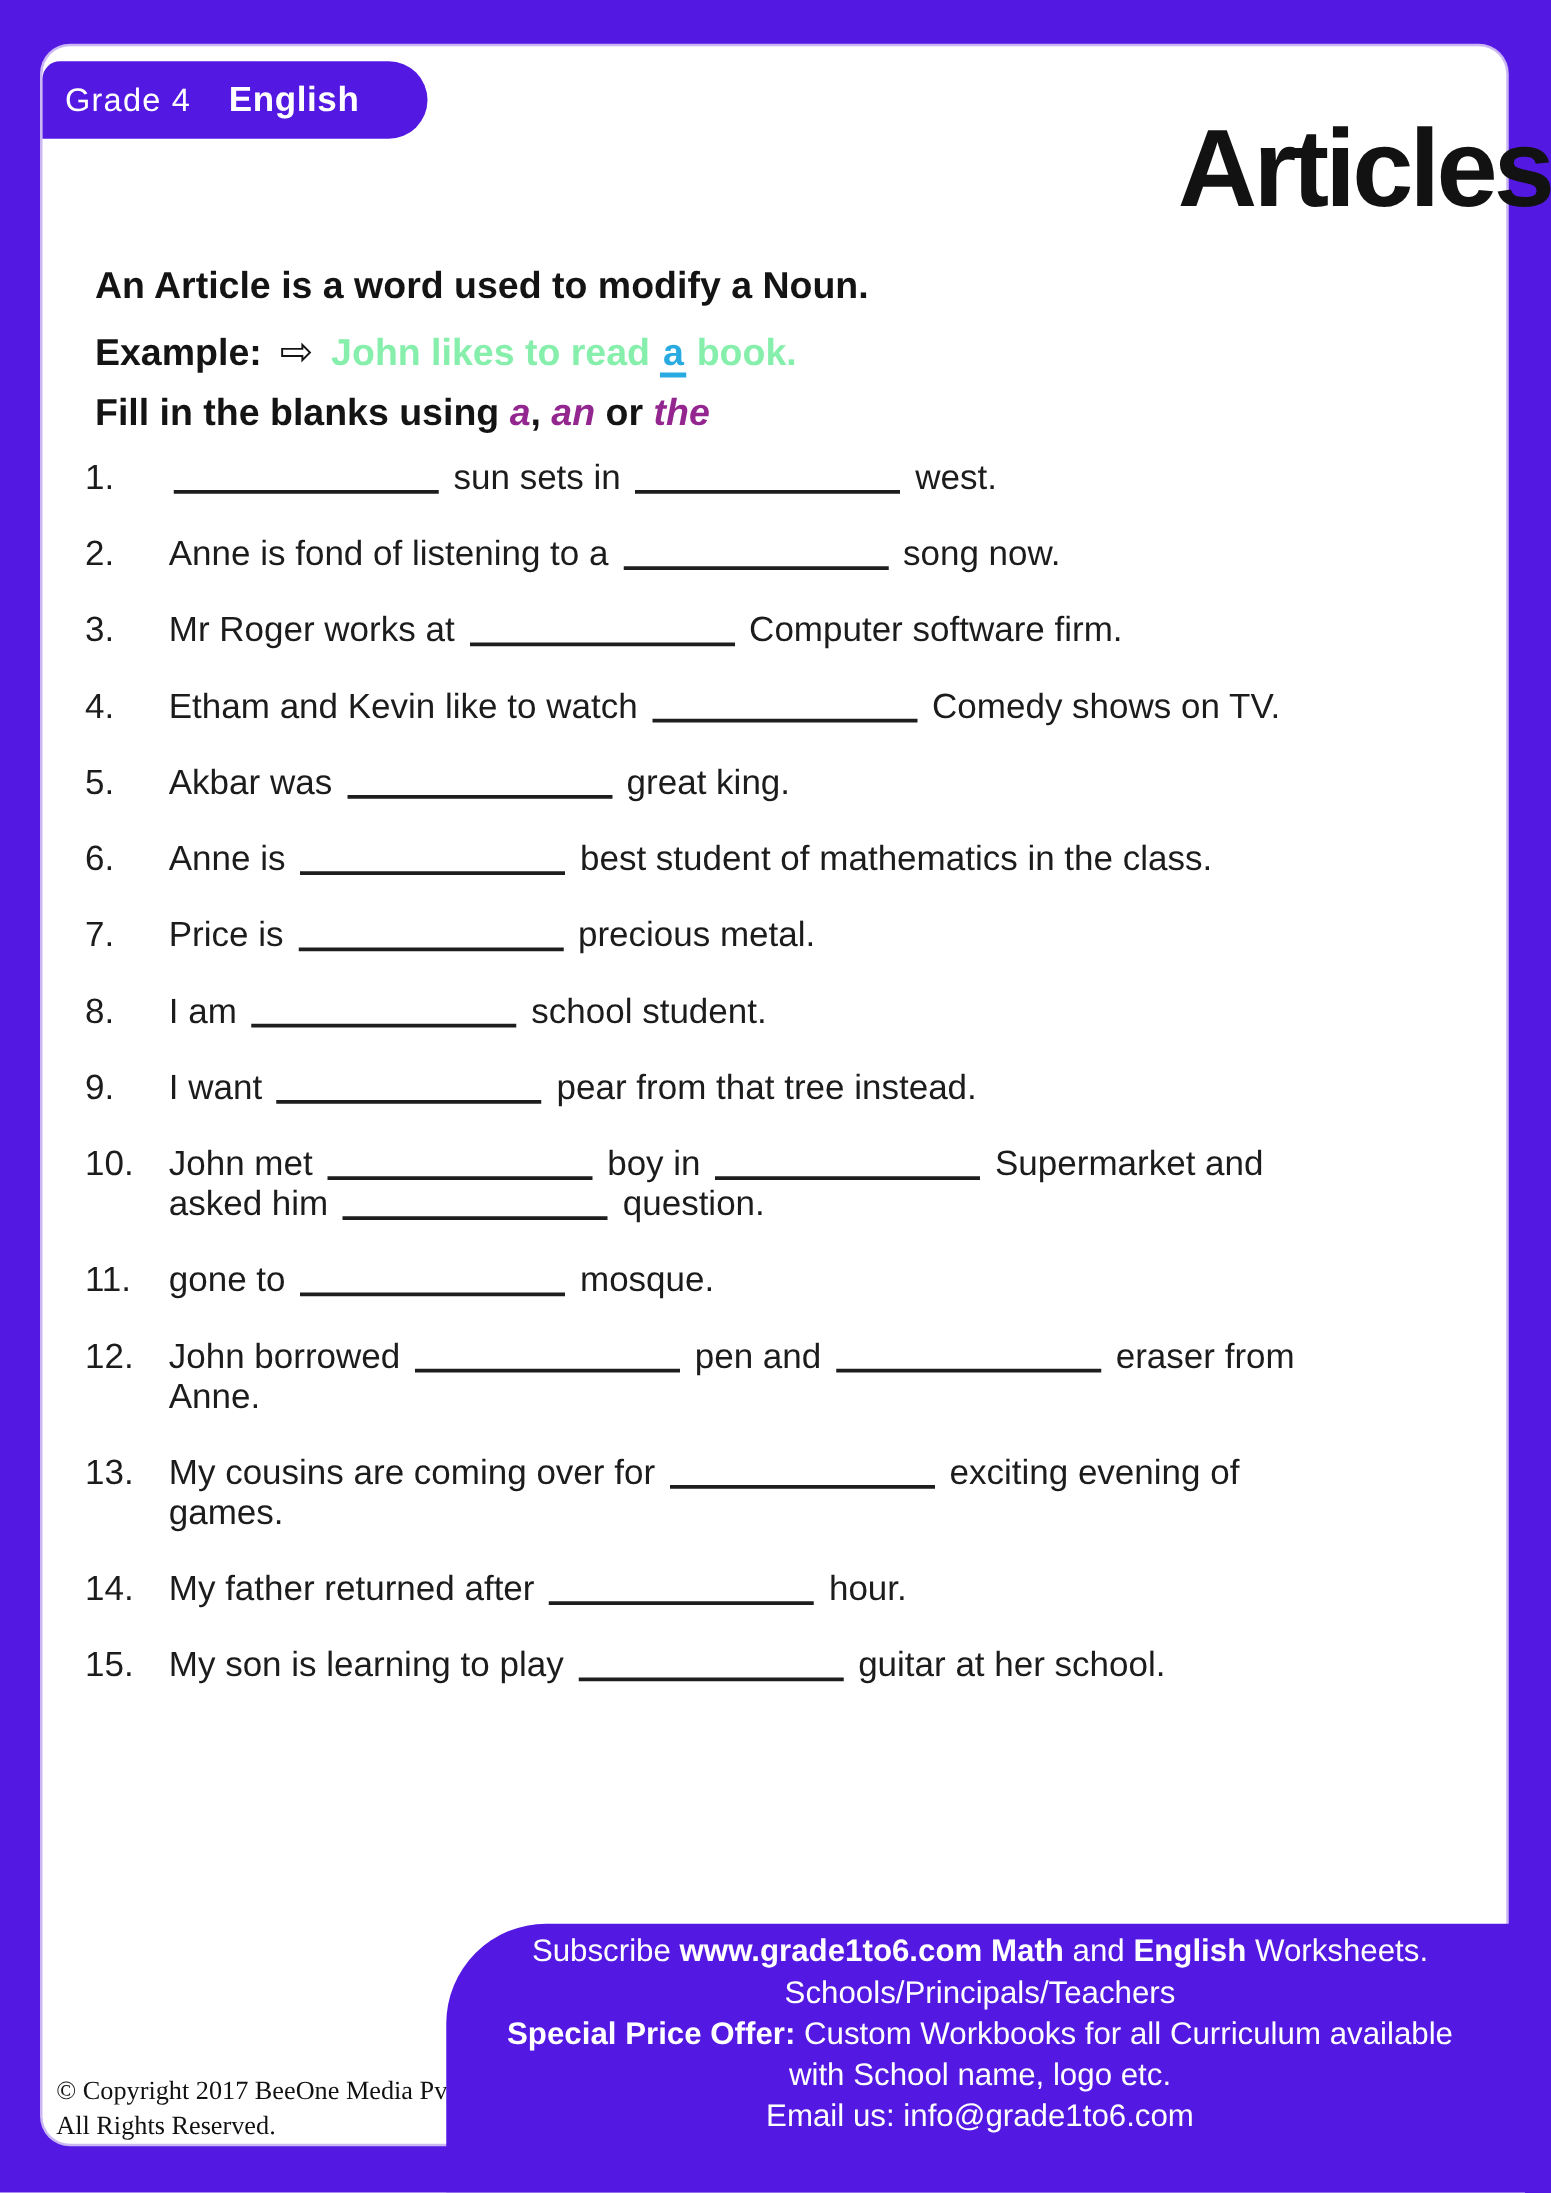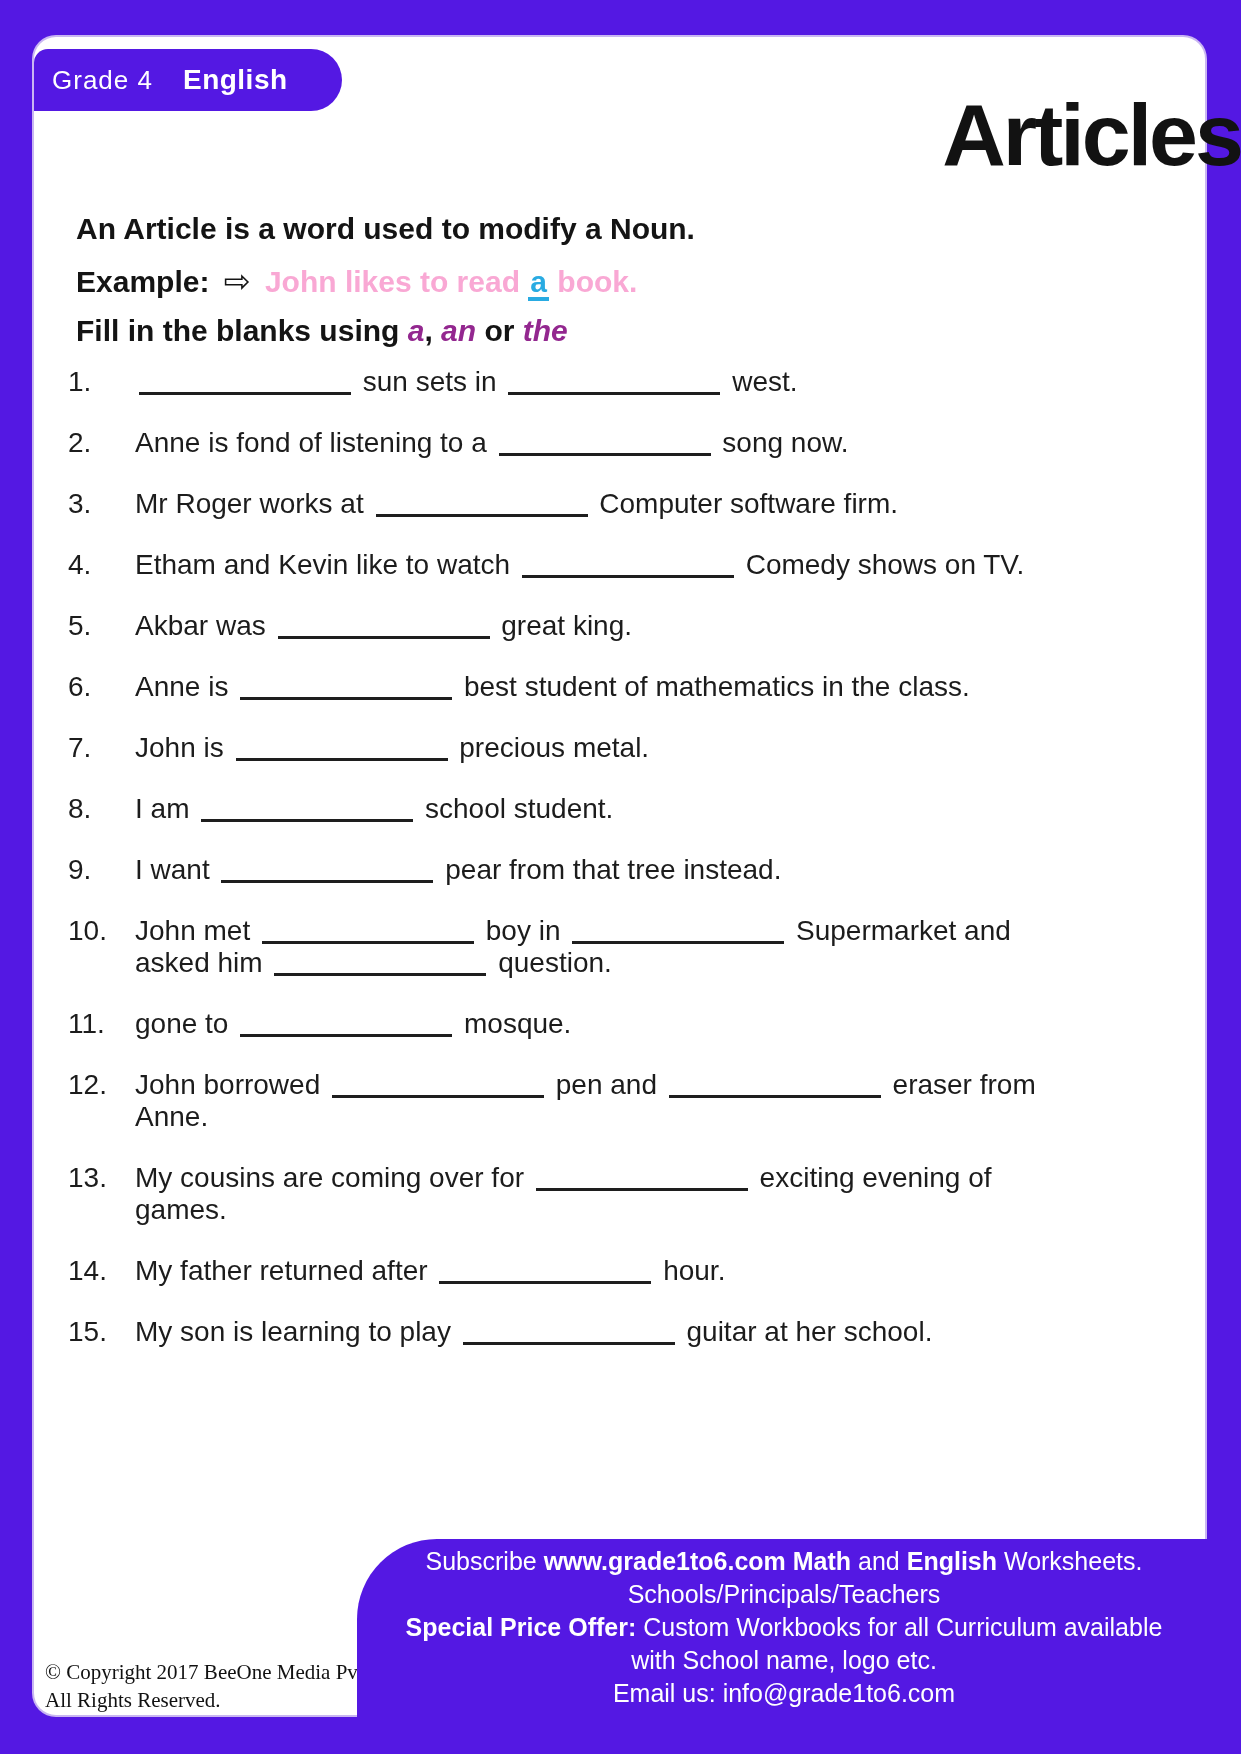--- a/index.html
+++ b/index.html
@@ -27,21 +27,21 @@
   .title{
     position:absolute;top:84px;left:0;width:1241px;text-align:right;
     font-size:88px;font-weight:bold;letter-spacing:-3px;color:#121212;z-index:2;
   }
   
   .intro-line{position:absolute;left:76px;font-size:30px;font-weight:bold;color:#141414;white-space:nowrap;z-index:2;}
   .line-def{top:212px;}
   .line-example{top:262px;}
   .line-fill{top:314px;text-align:center;}
   .arrow{font-family:"DejaVu Sans", sans-serif;font-weight:normal;font-size:32px;color:#141414;padding:0 6px;}
-  .red{color:#f9a8d4;}
+  .red{color:#86efac;}
   .blue-a{color:#29ABE2;border-bottom:4px solid #29ABE2;padding:0 2px 0 2px;line-height:1;display:inline-block;}
   .article-word{color:#93278F;font-style:italic;}
   
   #questions{position:absolute;left:68px;top:366px;width:1090px;z-index:2;}
   .q{display:flex;margin-bottom:29px;color:#1c1c1c;font-size:28px;line-height:32px;font-weight:400;}
   .qnum{width:67px;flex:0 0 67px;}
   .qbody{flex:1 1 auto;}
   .blank{
     display:inline-block;width:212px;height:24px;
     border-bottom:3px solid #1e1e1e;vertical-align:-4px;
@@ -125,21 +125,21 @@
     </div>
     <div class="q">
       <div class="qnum">6.</div>
       <div class="qbody">
         <div class="qline"><span>Anne is</span> <span class="blank"></span> <span>best student of mathematics in the class.</span></div>
       </div>
     </div>
     <div class="q">
       <div class="qnum">7.</div>
       <div class="qbody">
-        <div class="qline"><span>John is</span> <span class="blank"></span> <span>precious metal.</span></div>
+        <div class="qline"><span>Price is</span> <span class="blank"></span> <span>precious metal.</span></div>
       </div>
     </div>
     <div class="q">
       <div class="qnum">8.</div>
       <div class="qbody">
         <div class="qline"><span>I am</span> <span class="blank"></span> <span>school student.</span></div>
       </div>
     </div>
     <div class="q">
       <div class="qnum">9.</div>

